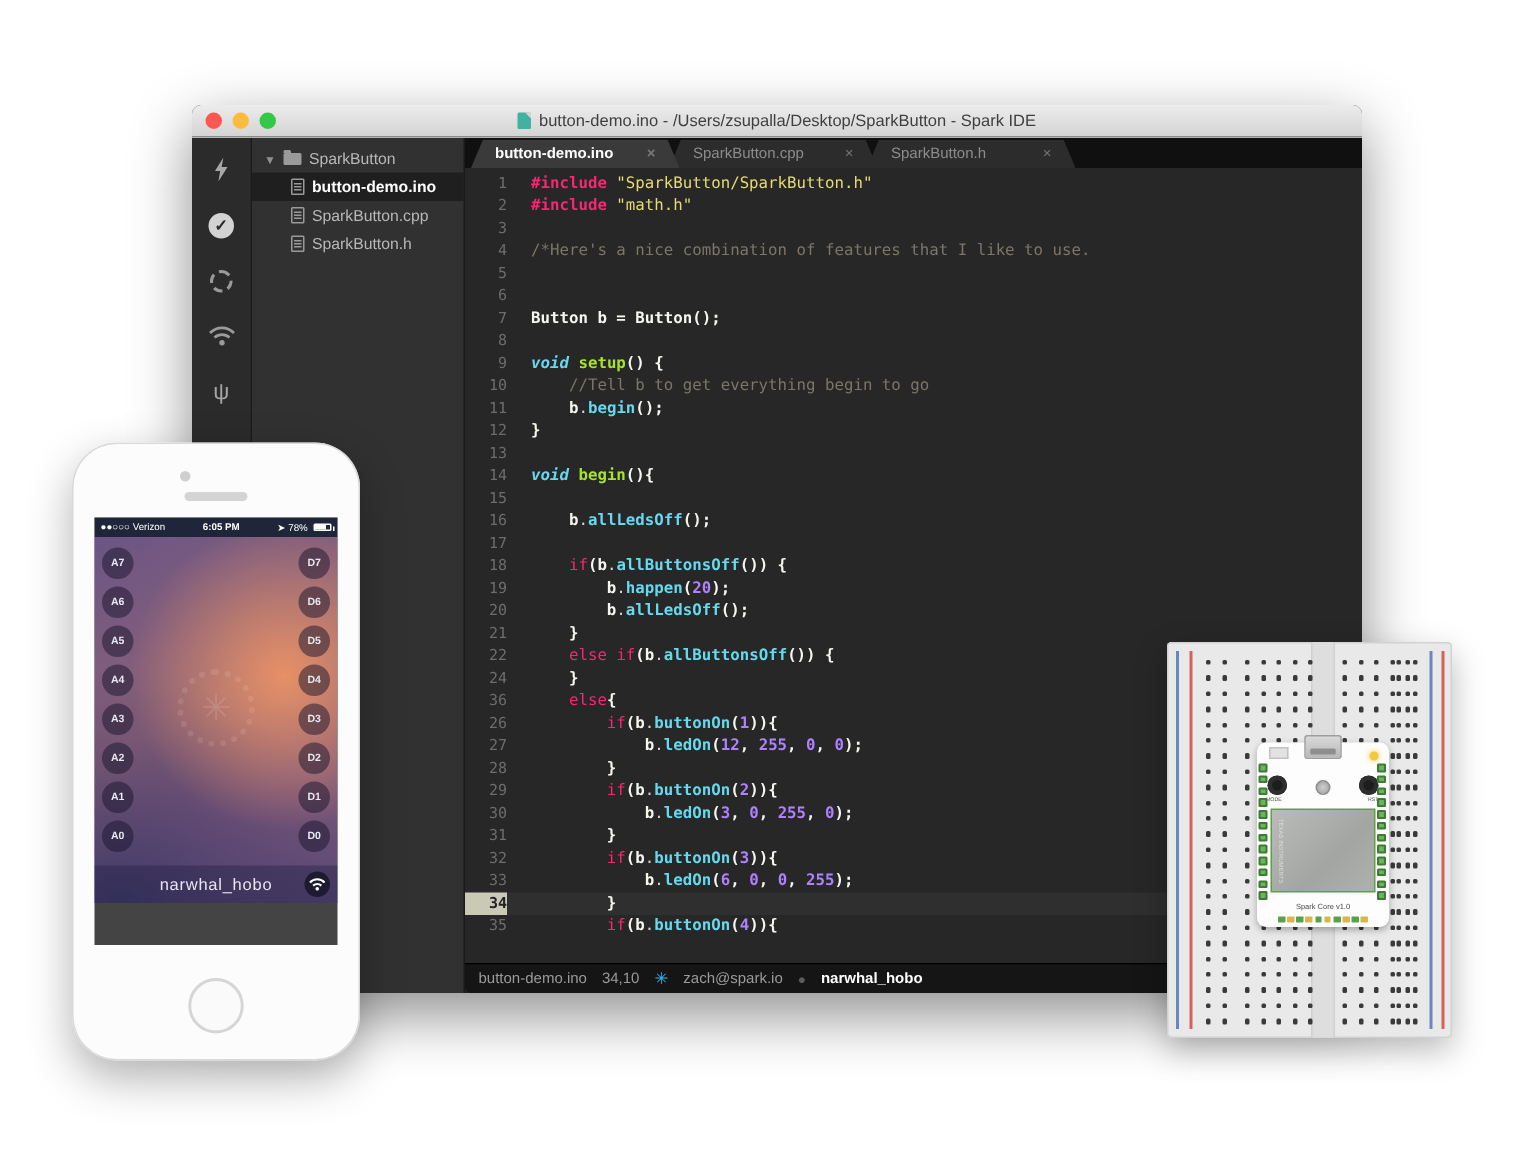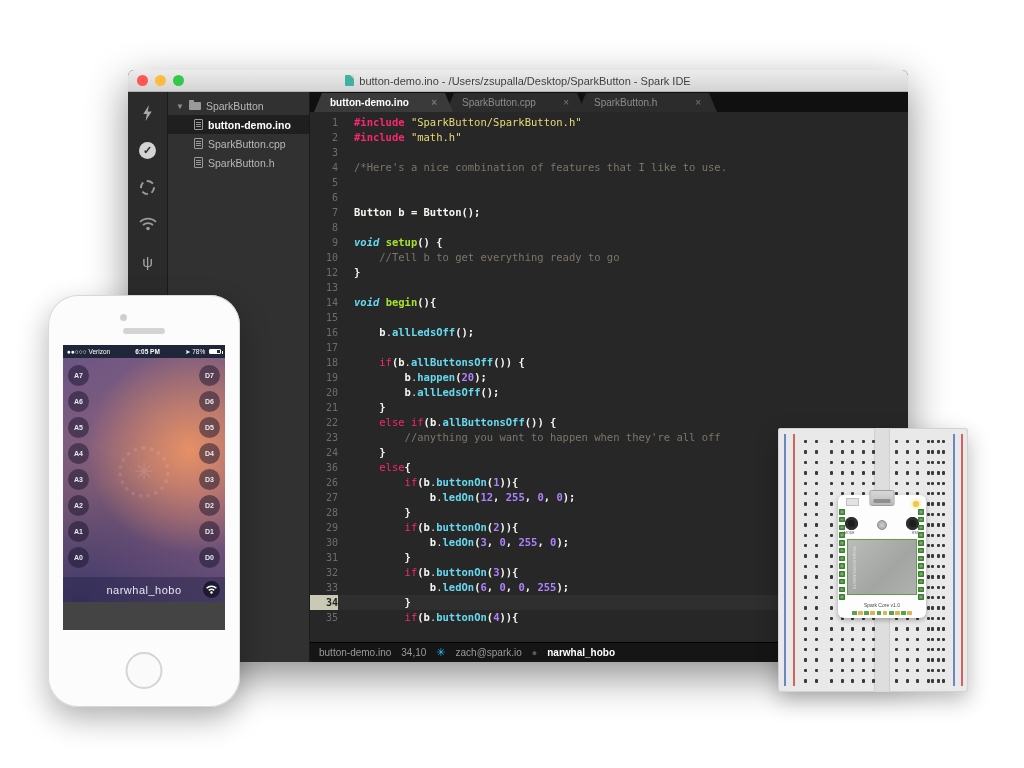--- a/index.html
+++ b/index.html
@@ -228,33 +228,33 @@
       <div class="code-wrap" id="code">
           <div class="code-line"><span class="ln">1</span><span class="lc"><span class="tk-pp">#include </span><span class="tk-str">"SparkButton/SparkButton.h"</span></span></div>
           <div class="code-line"><span class="ln">2</span><span class="lc"><span class="tk-pp">#include </span><span class="tk-str">"math.h"</span></span></div>
           <div class="code-line"><span class="ln">3</span><span class="lc"></span></div>
           <div class="code-line"><span class="ln">4</span><span class="lc"><span class="tk-com">/*Here's a nice combination of features that I like to use.</span></span></div>
           <div class="code-line"><span class="ln">5</span></div>
           <div class="code-line"><span class="ln">6</span><span class="lc"></span></div>
           <div class="code-line"><span class="ln">7</span><span class="lc"><span class="tk-plb">Button b = Button();</span></span></div>
           <div class="code-line"><span class="ln">8</span><span class="lc"></span></div>
           <div class="code-line"><span class="ln">9</span><span class="lc"><span class="tk-kwi">void</span><span class="tk-pl"> </span><span class="tk-fn">setup</span><span class="tk-plb">() {</span></span></div>
-          <div class="code-line"><span class="ln">10</span><span class="lc"><span class="tk-pl">    </span><span class="tk-com">//Tell b to get everything ready to go</span></span></div>
+          <div class="code-line"><span class="ln">10</span><span class="lc"><span class="tk-pl">    </span><span class="tk-com">//Tell b to get everything begin to go</span></span></div>
+          <div class="code-line"><span class="ln">11</span><span class="lc"><span class="tk-pl">    </span><span class="tk-plb">b</span><span class="tk-pl">.</span><span class="tk-meth">begin</span><span class="tk-plb">();</span></span></div>
           <div class="code-line"><span class="ln">12</span><span class="lc"><span class="tk-plb">}</span></span></div>
           <div class="code-line"><span class="ln">13</span><span class="lc"></span></div>
           <div class="code-line"><span class="ln">14</span><span class="lc"><span class="tk-kwi">void</span><span class="tk-pl"> </span><span class="tk-fn">begin</span><span class="tk-plb">(){</span></span></div>
           <div class="code-line"><span class="ln">15</span><span class="lc"></span></div>
           <div class="code-line"><span class="ln">16</span><span class="lc"><span class="tk-pl">    </span><span class="tk-plb">b</span><span class="tk-pl">.</span><span class="tk-meth">allLedsOff</span><span class="tk-plb">();</span></span></div>
           <div class="code-line"><span class="ln">17</span><span class="lc"></span></div>
           <div class="code-line"><span class="ln">18</span><span class="lc"><span class="tk-pl">    </span><span class="tk-kw">if</span><span class="tk-plb">(b</span><span class="tk-pl">.</span><span class="tk-meth">allButtonsOff</span><span class="tk-plb">()) {</span></span></div>
           <div class="code-line"><span class="ln">19</span><span class="lc"><span class="tk-pl">        </span><span class="tk-plb">b</span><span class="tk-pl">.</span><span class="tk-meth">happen</span><span class="tk-plb">(</span><span class="tk-num">20</span><span class="tk-plb">);</span></span></div>
           <div class="code-line"><span class="ln">20</span><span class="lc"><span class="tk-pl">        </span><span class="tk-plb">b</span><span class="tk-pl">.</span><span class="tk-meth">allLedsOff</span><span class="tk-plb">();</span></span></div>
           <div class="code-line"><span class="ln">21</span><span class="lc"><span class="tk-pl">    </span><span class="tk-plb">}</span></span></div>
           <div class="code-line"><span class="ln">22</span><span class="lc"><span class="tk-pl">    </span><span class="tk-kw">else</span><span class="tk-pl"> </span><span class="tk-kw">if</span><span class="tk-plb">(b</span><span class="tk-pl">.</span><span class="tk-meth">allButtonsOff</span><span class="tk-plb">()) {</span></span></div>
-          <div class="code-line"><span class="ln">23</span><span class="lc"><span class="tk-pl">        </span><span class="tk-com">//anything you want to happen when they're all off</span></span></div>
           <div class="code-line"><span class="ln">24</span><span class="lc"><span class="tk-pl">    </span><span class="tk-plb">}</span></span></div>
           <div class="code-line"><span class="ln">36</span><span class="lc"><span class="tk-pl">    </span><span class="tk-kw">else</span><span class="tk-plb">{</span></span></div>
           <div class="code-line"><span class="ln">26</span><span class="lc"><span class="tk-pl">        </span><span class="tk-kw">if</span><span class="tk-plb">(b</span><span class="tk-pl">.</span><span class="tk-meth">buttonOn</span><span class="tk-plb">(</span><span class="tk-num">1</span><span class="tk-plb">)){</span></span></div>
           <div class="code-line"><span class="ln">27</span><span class="lc"><span class="tk-pl">            </span><span class="tk-plb">b</span><span class="tk-pl">.</span><span class="tk-meth">ledOn</span><span class="tk-plb">(</span><span class="tk-num">12</span><span class="tk-plb">, </span><span class="tk-num">255</span><span class="tk-plb">, </span><span class="tk-num">0</span><span class="tk-plb">, </span><span class="tk-num">0</span><span class="tk-plb">);</span></span></div>
           <div class="code-line"><span class="ln">28</span><span class="lc"><span class="tk-pl">        </span><span class="tk-plb">}</span></span></div>
           <div class="code-line"><span class="ln">29</span><span class="lc"><span class="tk-pl">        </span><span class="tk-kw">if</span><span class="tk-plb">(b</span><span class="tk-pl">.</span><span class="tk-meth">buttonOn</span><span class="tk-plb">(</span><span class="tk-num">2</span><span class="tk-plb">)){</span></span></div>
           <div class="code-line"><span class="ln">30</span><span class="lc"><span class="tk-pl">            </span><span class="tk-plb">b</span><span class="tk-pl">.</span><span class="tk-meth">ledOn</span><span class="tk-plb">(</span><span class="tk-num">3</span><span class="tk-plb">, </span><span class="tk-num">0</span><span class="tk-plb">, </span><span class="tk-num">255</span><span class="tk-plb">, </span><span class="tk-num">0</span><span class="tk-plb">);</span></span></div>
           <div class="code-line"><span class="ln">31</span><span class="lc"><span class="tk-pl">        </span><span class="tk-plb">}</span></span></div>
           <div class="code-line"><span class="ln">32</span><span class="lc"><span class="tk-pl">        </span><span class="tk-kw">if</span><span class="tk-plb">(b</span><span class="tk-pl">.</span><span class="tk-meth">buttonOn</span><span class="tk-plb">(</span><span class="tk-num">3</span><span class="tk-plb">)){</span></span></div>
           <div class="code-line"><span class="ln">33</span><span class="lc"><span class="tk-pl">            </span><span class="tk-plb">b</span><span class="tk-pl">.</span><span class="tk-meth">ledOn</span><span class="tk-plb">(</span><span class="tk-num">6</span><span class="tk-plb">, </span><span class="tk-num">0</span><span class="tk-plb">, </span><span class="tk-num">0</span><span class="tk-plb">, </span><span class="tk-num">255</span><span class="tk-plb">);</span></span></div>

